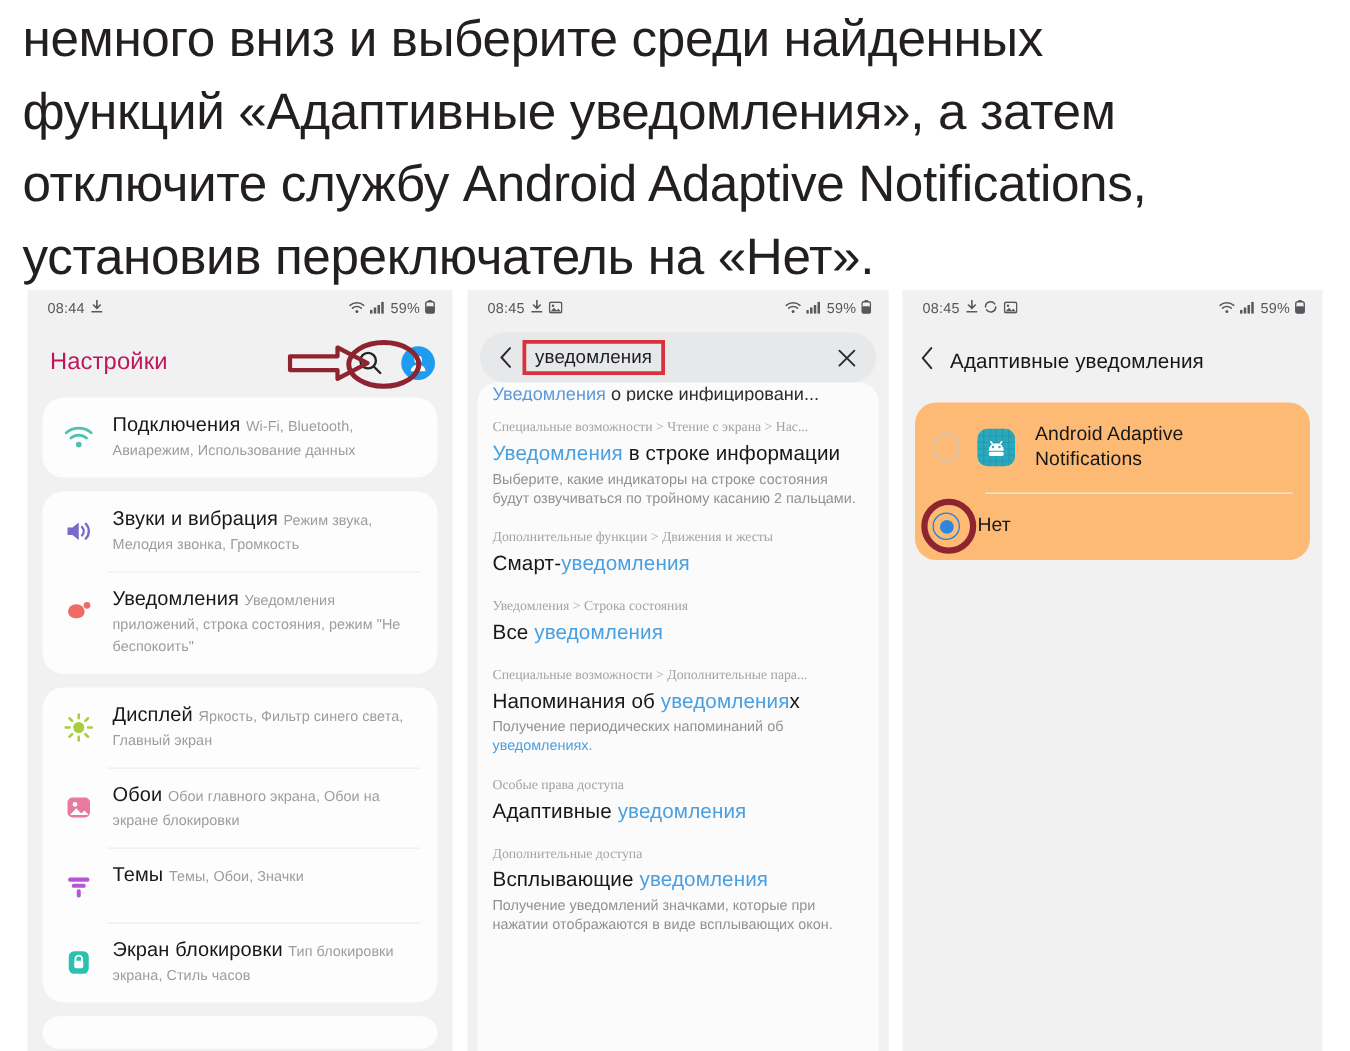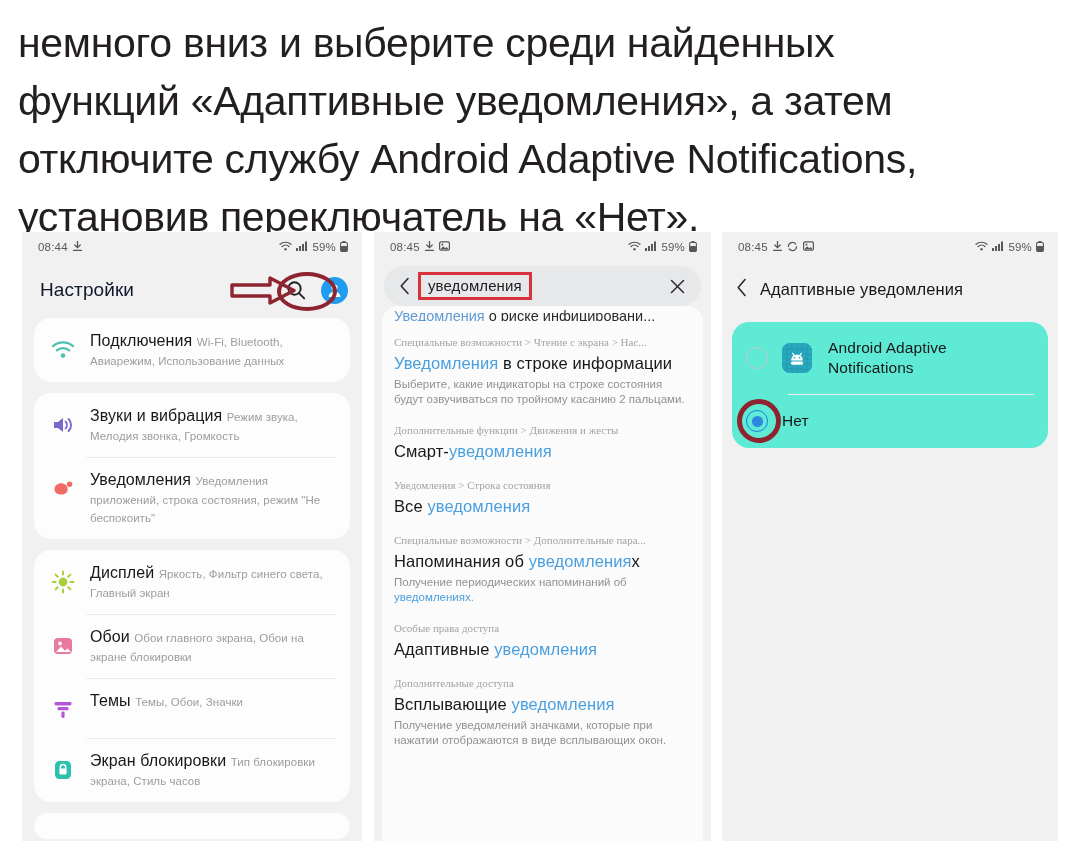--- a/index.html
+++ b/index.html
@@ -21,21 +21,21 @@
   .heading p{
     margin:0;
     font-family:"Liberation Sans","DejaVu Sans",sans-serif;
     font-size:41px;
     line-height:58px;
     color:#231f20;
     font-weight:400;
     letter-spacing:-0.3px;
     white-space:nowrap;
   }
-  .heading p:first-child{padding-top:14px;}
+  .heading p:first-child{padding-top:2px;}
 
   
   .strip{
     position:absolute;left:0;top:232px;width:1080px;height:609px;
     background:#ffffff;
     padding-left:16px;
   }
   .phone{
     position:absolute;top:0;height:609px;
     background:#f1f1f1;
@@ -59,21 +59,21 @@
   .sb-ico{display:inline-block;line-height:1;font-size:11px;color:#55585c;}
   .sb-pct{font-size:11.5px;color:#55585c;}
 
   
   .appbar1{
     height:56px;display:flex;align-items:center;
     padding:0 14px 0 18px;box-sizing:border-box;
     position:relative;
   }
   .appbar1 .title{
-    font-size:19px;color:#0f172a;font-weight:400;letter-spacing:.1px;
+    font-size:19px;color:#be185d;font-weight:400;letter-spacing:.1px;
   }
   .appbar1 .spacer{flex:1;}
   .search-ico{
     width:30px;height:30px;position:relative;margin-right:10px;
   }
   .search-ico svg{display:block;}
   .avatar{
     width:27px;height:27px;border-radius:50%;
     background:#1f9bf0;
     display:flex;align-items:center;justify-content:center;
@@ -176,21 +176,21 @@
   }
   .res .desc .hl{color:#4a9fe0;}
 
   
   .appbar3{
     height:54px;display:flex;align-items:center;
     padding:0 14px 0 14px;box-sizing:border-box;gap:12px;
   }
   .appbar3 .title{font-size:16.5px;color:#17181a;letter-spacing:.1px;}
   .card3{
-    background:#5eead4;border-radius:17px;margin:6px 10px 0 10px;overflow:hidden;
+    background:#fdba74;border-radius:17px;margin:6px 10px 0 10px;overflow:hidden;
   }
   .opt{
     display:flex;align-items:center;padding:16px 14px;position:relative;
   }
   .opt + .opt::before{
     content:"";position:absolute;left:56px;right:14px;top:0;height:1px;background:#ededed;
   }
   .radio{
     width:22px;min-width:22px;height:22px;border-radius:50%;
     border:1.6px solid #c4c7cb;box-sizing:border-box;

